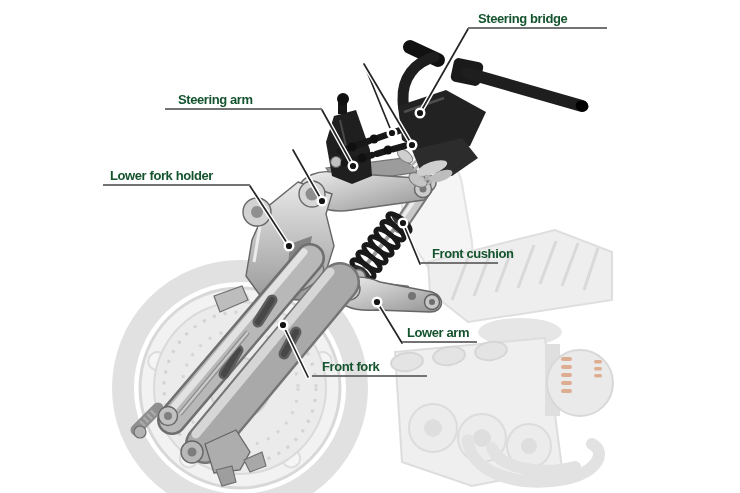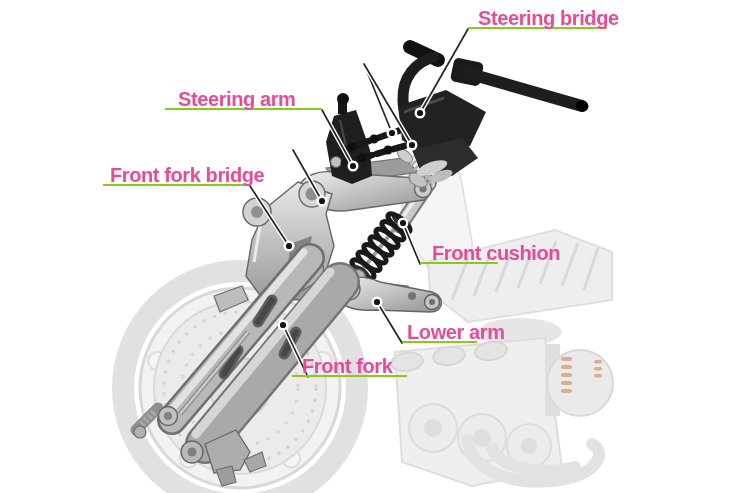--- a/index.html
+++ b/index.html
@@ -3,31 +3,31 @@
 <meta charset="utf-8">
 <style>
   html,body{margin:0;padding:0;background:#ffffff;}
   .stage{
     position:relative;width:740px;height:493px;background:#ffffff;overflow:hidden;
     font-family:"Liberation Sans",sans-serif;
   }
   .stage svg{position:absolute;left:0;top:0;}
   .label{
     position:absolute;box-sizing:border-box;
-    font-weight:bold;font-size:20px;letter-spacing:-0.4px;line-height:17px;
-    color:#ec4899;border-bottom:2px solid #84cc16;white-space:nowrap;height:19px;
+    font-weight:bold;font-size:13px;letter-spacing:-0.4px;line-height:17px;
+    color:#14532d;border-bottom:2px solid #737373;white-space:nowrap;height:19px;
   }
   .lbl-steering-bridge{left:468px;top:10px;width:139px;padding-left:10px;}
   .lbl-steering-tie-rod{left:163px;top:45px;width:201px;padding-left:14px;}
   .lbl-steering-arm{left:165px;top:91px;width:157px;padding-left:13px;}
   .lbl-upper-arm{left:166px;top:131px;width:127px;padding-left:10px;}
   .lbl-front-fork-holder{left:103px;top:167px;width:147px;padding-left:7px;}
   .lbl-front-cushion{left:420px;top:245px;width:78px;padding-left:12px;text-align:center;}
-  .lbl-lower-arm{left:402px;top:324px;width:75px;padding-left:5px;text-align:right;}
-  .lbl-front-fork{left:292px;top:358px;width:115px;padding-left:10px;}
+  .lbl-lower-arm{left:402px;top:324px;width:75px;padding-left:5px;}
+  .lbl-front-fork{left:312px;top:358px;width:115px;padding-left:10px;}
   .leader-casing{fill:none;stroke:#ffffff;stroke-width:4.6;stroke-linecap:round;stroke-linejoin:round;}
   .leader{fill:none;stroke:#262626;stroke-width:1.7;stroke-linecap:round;stroke-linejoin:round;}
   .marker{fill:#141414;stroke:#ffffff;stroke-width:2.4;}
 </style>
 </head>
 <body>
 
 <div class="stage">
 
   <svg width="740" height="493" viewBox="0 0 740 493">
@@ -285,18 +285,18 @@
       <circle class="marker" cx="322" cy="201" r="4.3"></circle>
       <circle class="marker" cx="289" cy="246" r="4.3"></circle>
       <circle class="marker" cx="403" cy="223" r="4.3"></circle>
       <circle class="marker" cx="377" cy="302" r="4.3"></circle>
       <circle class="marker" cx="283" cy="325" r="4.3"></circle>
     </g>
   </svg>
 
   <div class="label lbl-steering-bridge">Steering bridge</div>
   <div class="label lbl-steering-arm">Steering arm</div>
-  <div class="label lbl-front-fork-holder">Front fork bridge</div>
+  <div class="label lbl-front-fork-holder">Lower fork holder</div>
   <div class="label lbl-front-cushion">Front cushion</div>
   <div class="label lbl-lower-arm">Lower arm</div>
   <div class="label lbl-front-fork">Front fork</div>
 
 </div>
 
 </body></html>

